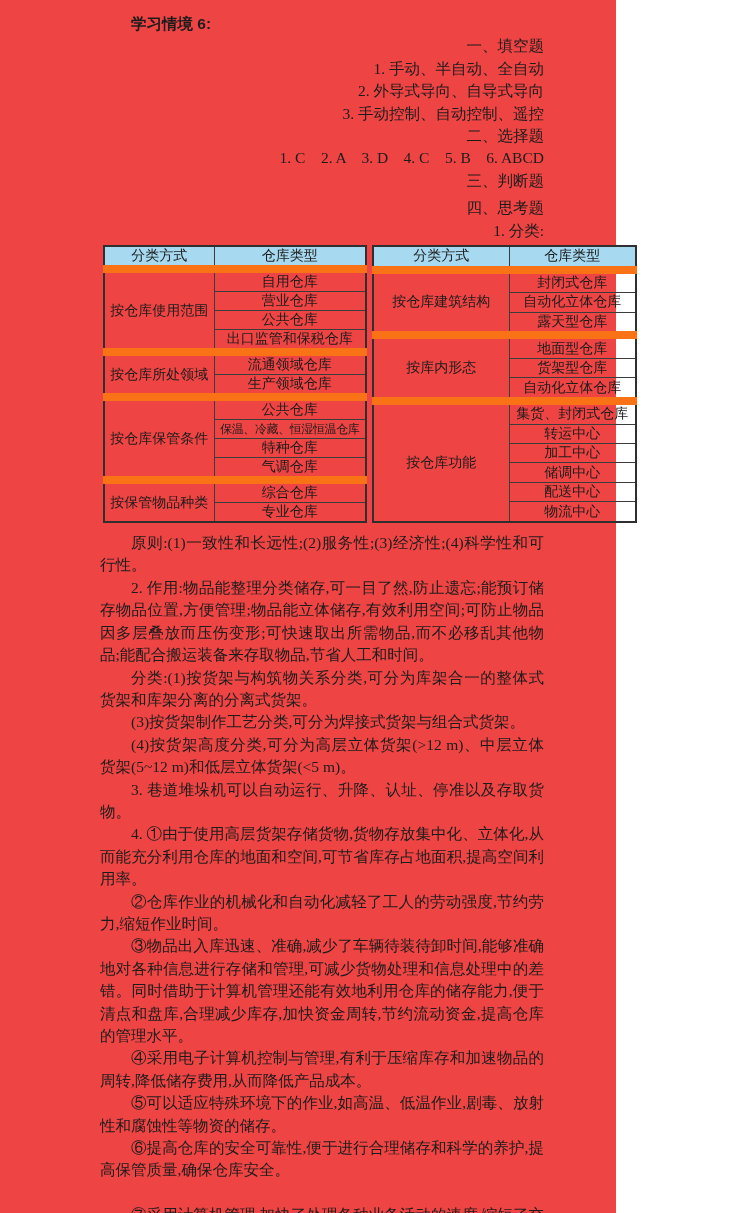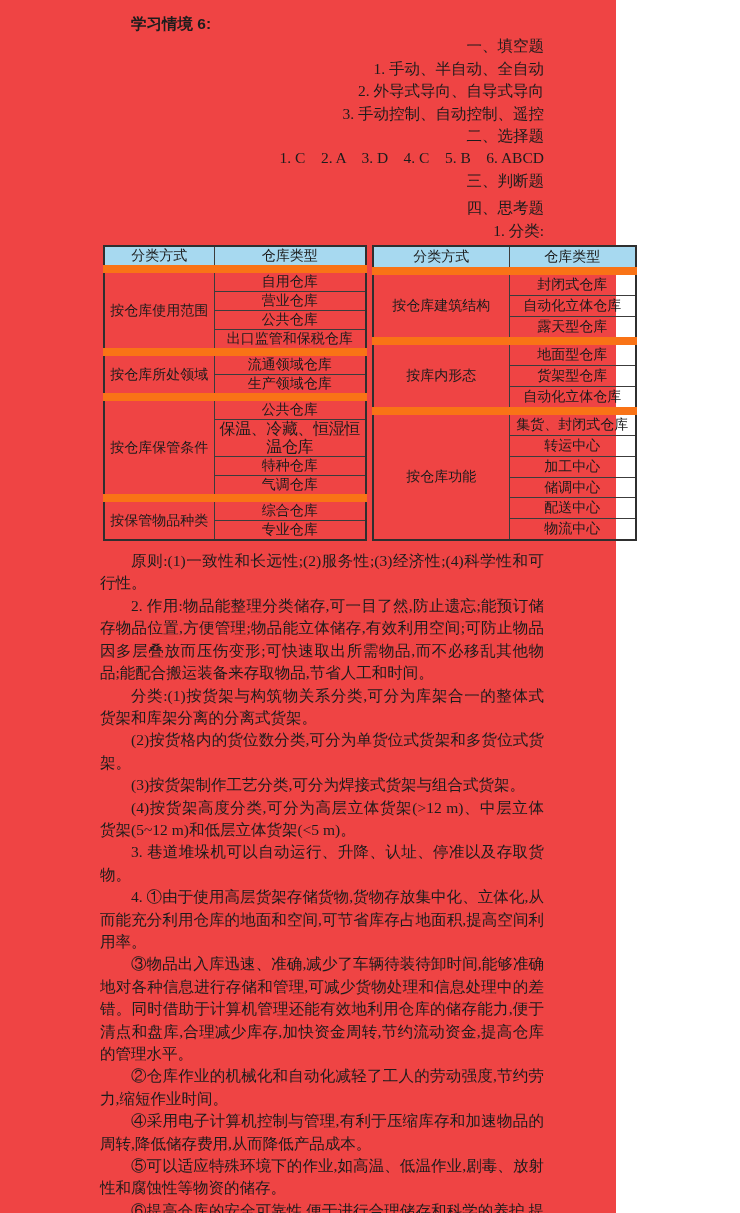--- a/index.html
+++ b/index.html
@@ -43,21 +43,21 @@
     padding: 0 1px;
     height: 19px;
     line-height: 18px;
     font-weight: normal;
   }
   .wt th {
     background: #a7d9f0;
     height: 21px;
   }
   .wt tr.grp > td { border-top: 8px solid #f97316; }
-  .wt td.tight { font-size: 16px; letter-spacing: -0.4px; margin-top: 36px; }
+  .wt td.tight { font-size: 12px; letter-spacing: -0.4px; margin-top: 36px; }
 
   .answers { margin-top: 6px; }
   .para { text-indent: 2em; text-align: justify; }
   .para.last { margin-top: 22px; }
 </style>
 </head>
 <body>
 
 <div class="page">
 
@@ -182,26 +182,25 @@
           </tr>
     </tbody>
       </table>
 
   </div>
 
   <div class="answers">
     <p class="para">原则:(1)一致性和长远性;(2)服务性;(3)经济性;(4)科学性和可行性。</p>
     <p class="para">2. 作用:物品能整理分类储存,可一目了然,防止遗忘;能预订储存物品位置,方便管理;物品能立体储存,有效利用空间;可防止物品因多层叠放而压伤变形;可快速取出所需物品,而不必移乱其他物品;能配合搬运装备来存取物品,节省人工和时间。</p>
     <p class="para">分类:(1)按货架与构筑物关系分类,可分为库架合一的整体式货架和库架分离的分离式货架。</p>
-    <p class="para">(2)按货格内的货位数分类,可分为单货位式货架和多货位式货架。</p>
     <p class="para">(3)按货架制作工艺分类,可分为焊接式货架与组合式货架。</p>
     <p class="para">(4)按货架高度分类,可分为高层立体货架(&gt;12 m)、中层立体货架(5~12 m)和低层立体货架(&lt;5 m)。</p>
     <p class="para">3. 巷道堆垛机可以自动运行、升降、认址、停准以及存取货物。</p>
     <p class="para">4. ①由于使用高层货架存储货物,货物存放集中化、立体化,从而能充分利用仓库的地面和空间,可节省库存占地面积,提高空间利用率。</p>
+    <p class="para">②仓库作业的机械化和自动化减轻了工人的劳动强度,节约劳力,缩短作业时间。</p>
     <p class="para">③物品出入库迅速、准确,减少了车辆待装待卸时间,能够准确地对各种信息进行存储和管理,可减少货物处理和信息处理中的差错。同时借助于计算机管理还能有效地利用仓库的储存能力,便于清点和盘库,合理减少库存,加快资金周转,节约流动资金,提高仓库的管理水平。</p>
-    <p class="para">②仓库作业的机械化和自动化减轻了工人的劳动强度,节约劳力,缩短作业时间。</p>
     <p class="para">④采用电子计算机控制与管理,有利于压缩库存和加速物品的周转,降低储存费用,从而降低产品成本。</p>
     <p class="para">⑤可以适应特殊环境下的作业,如高温、低温作业,剧毒、放射性和腐蚀性等物资的储存。</p>
     <p class="para">⑥提高仓库的安全可靠性,便于进行合理储存和科学的养护,提高保管质量,确保仓库安全。</p>
     <p class="para last">⑦采用计算机管理,加快了处理各种业务活动的速度,缩短了交货时间。</p>
   </div>
 
 </div>
 
 </body></html>

